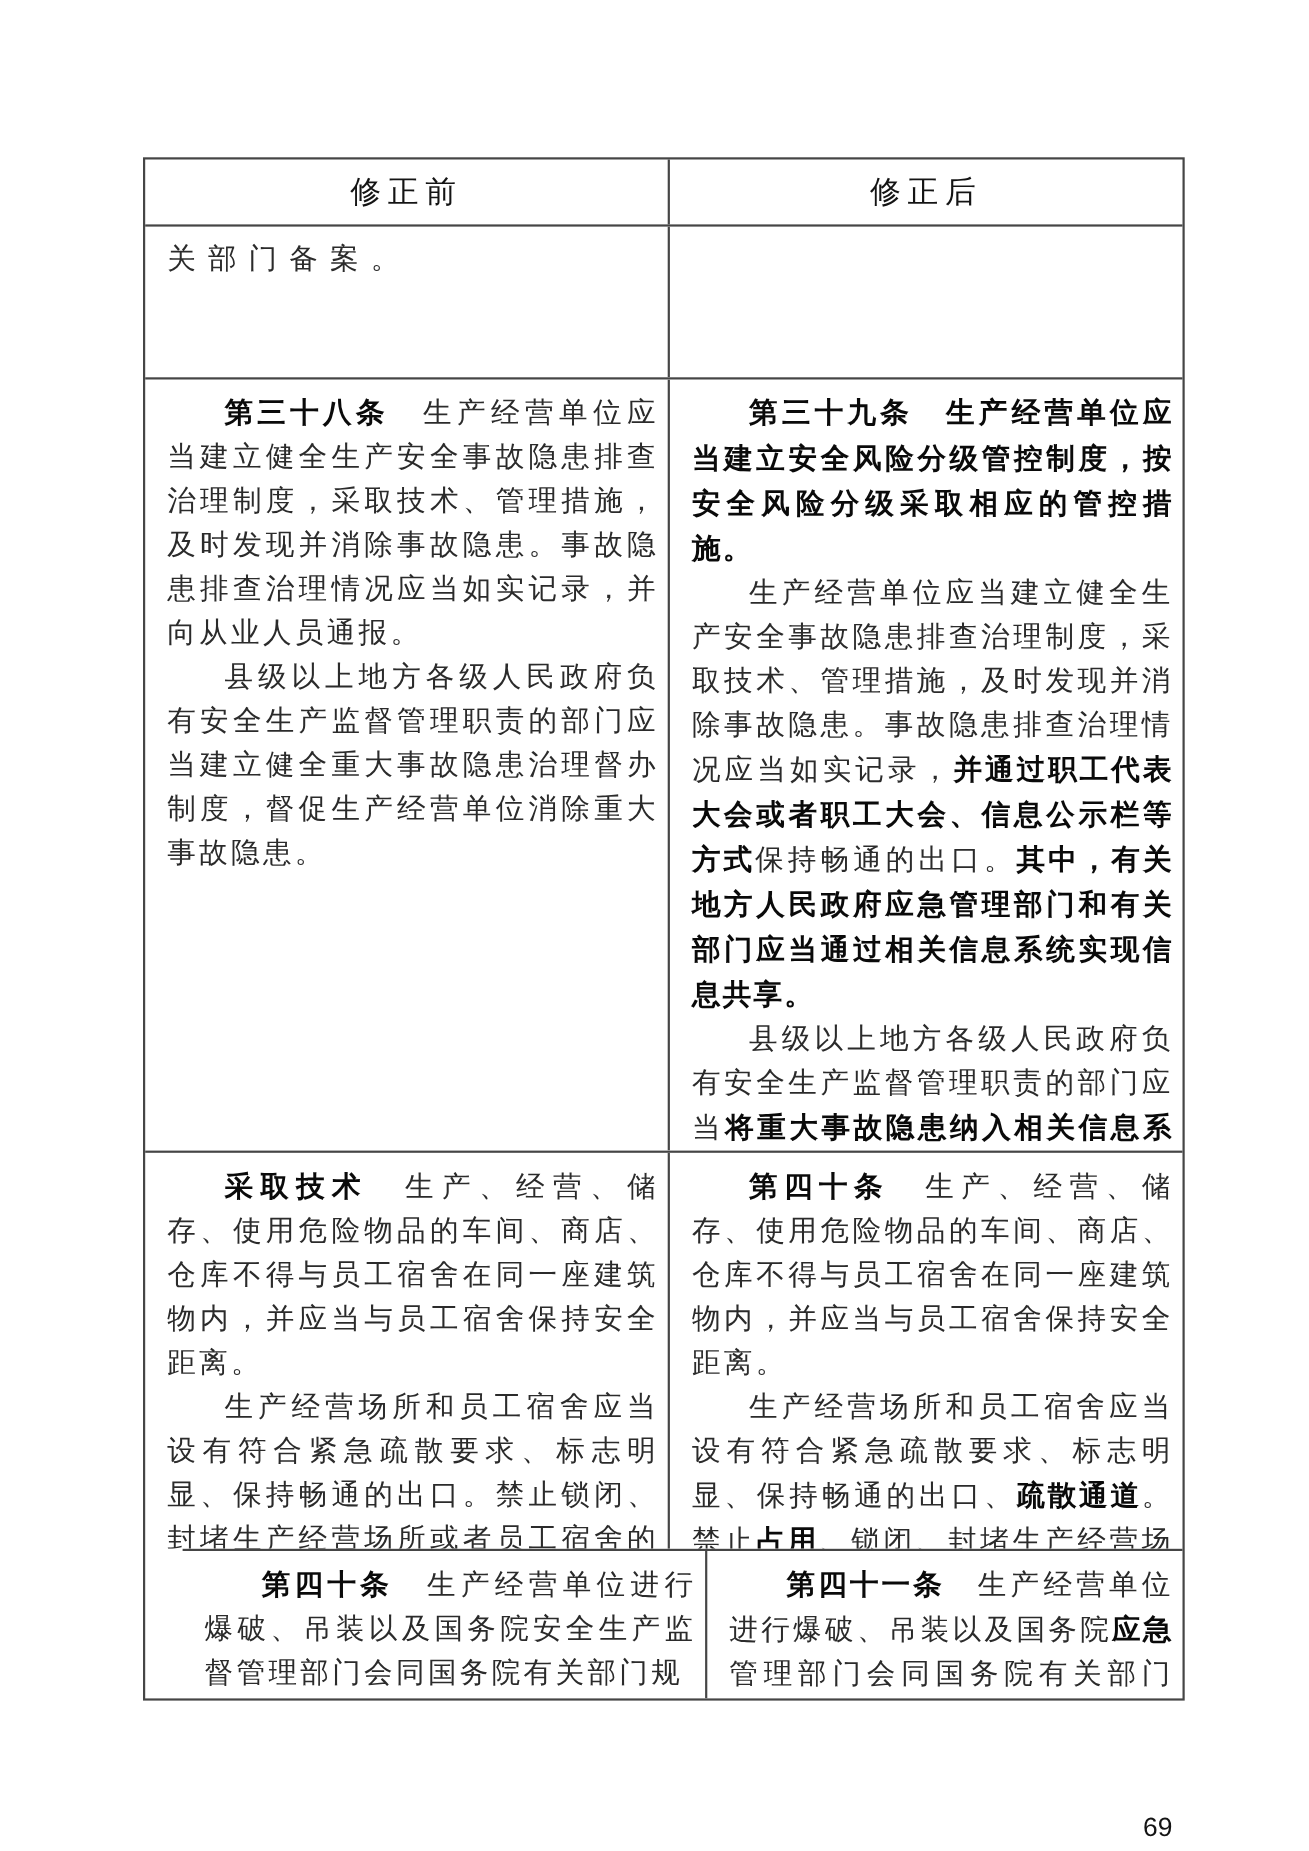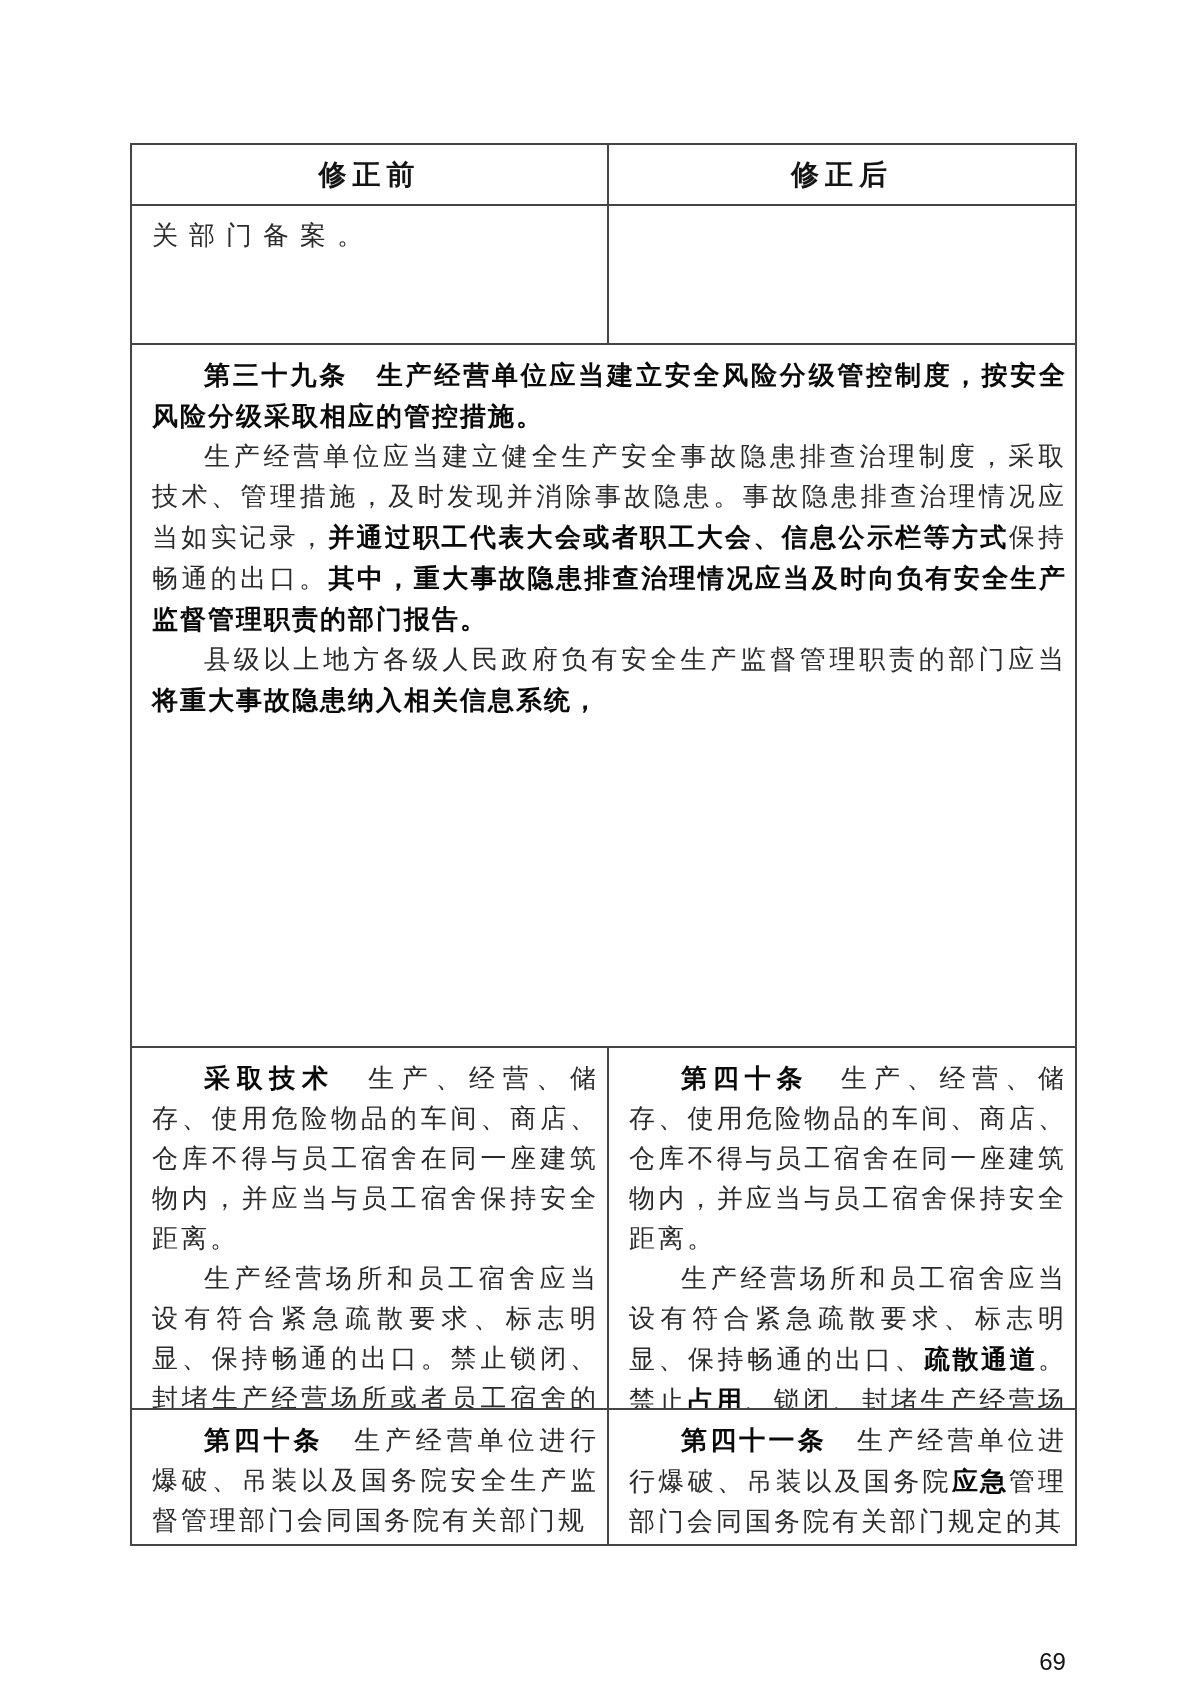--- a/index.html
+++ b/index.html
@@ -14,36 +14,36 @@
   .cmp-table{
     position:absolute;left:130px;top:143px;width:947px;
     border:2px solid #454545;
     box-sizing:border-box;
     background:#fff;
   }
   .thead{display:flex;height:59px;}
   .hcell{
     display:flex;align-items:center;justify-content:center;
     font-family:"Liberation Sans","DejaVu Sans",sans-serif;
-    font-weight:700;font-size:28px;letter-spacing:6px;color:#141414;
+    font-weight:400;font-size:28px;letter-spacing:6px;color:#141414;
     box-sizing:border-box;
   }
   .hcell.before{width:477px;border-right:2px solid #454545;}
   .hcell.after{flex:1;}
   .trow{
     display:flex;
     box-sizing:border-box;
     border-top:2px solid #454545;
     overflow:hidden;
   }
   
   .cmp-table div.trow:nth-of-type(1){height:139px;}
   .cmp-table div.trow:nth-of-type(2){height:703px;}
   .cmp-table div.trow:nth-of-type(3){height:362px;}
-  .cmp-table div.trow:nth-of-type(4){height:136px;}
+  .cmp-table div.trow:nth-of-type(4){height:136px;margin-left:34px;}
   .cell{
     box-sizing:border-box;
     padding:10px 8px 0 20px;
     overflow:hidden;
   }
   .cell.before{width:477px;border-right:2px solid #454545;}
   .cell.after{flex:1;}
   .para{
     margin:0;
     font-size:26px;
@@ -79,23 +79,27 @@
     <header class="thead">
       <div class="hcell before">修正前</div>
       <div class="hcell after">修正后</div>
     </header>
     
     <div class="trow">
         <div class="cell before">
           <p class="para"><span class="run">关部门备案。</span></p>
         </div>
       </div><div class="trow">
+        <div class="cell before">
+          <p class="para indent"><span class="run bold">第三十八条</span><span class="run">　生产经营单位应当建立健全生产安全事故隐患排查治理制度，采取技术、管理措施，及时发现并消除事故隐患。事故隐患排查治理情况应当如实记录，并向从业人员通报。</span></p>
+          <p class="para indent"><span class="run">县级以上地方各级人民政府负有安全生产监督管理职责的部门应当建立健全重大事故隐患治理督办制度，督促生产经营单位消除重大事故隐患。</span></p>
+        </div>
         <div class="cell after">
           <p class="para indent"><span class="run bold">第三十九条　生产经营单位应当建立安全风险分级管控制度，按安全风险分级采取相应的管控措施。</span></p>
-          <p class="para indent"><span class="run">生产经营单位应当建立健全生产安全事故隐患排查治理制度，采取技术、管理措施，及时发现并消除事故隐患。事故隐患排查治理情况应当如实记录，</span><span class="run bold">并通过职工代表大会或者职工大会、信息公示栏等方式</span><span class="run">保持畅通的出口。</span><span class="run bold">其中，重大事故隐患排查治理情况应当及时向负有安全生产监督管理职责的部门报告。</span></p>
+          <p class="para indent"><span class="run">生产经营单位应当建立健全生产安全事故隐患排查治理制度，采取技术、管理措施，及时发现并消除事故隐患。事故隐患排查治理情况应当如实记录，</span><span class="run bold">并通过职工代表大会或者职工大会、信息公示栏等方式</span><span class="run">保持畅通的出口。</span><span class="run bold">其中，有关地方人民政府应急管理部门和有关部门应当通过相关信息系统实现信息共享。</span></p>
           <p class="para indent"><span class="run">县级以上地方各级人民政府负有安全生产监督管理职责的部门应当</span><span class="run bold">将重大事故隐患纳入相关信息系统，</span></p>
         </div>
       </div><div class="trow">
         <div class="cell before">
           <p class="para indent"><span class="run bold">采取技术</span><span class="run">　生产、经营、储存、使用危险物品的车间、商店、仓库不得与员工宿舍在同一座建筑物内，并应当与员工宿舍保持安全距离。</span></p>
           <p class="para indent"><span class="run">生产经营场所和员工宿舍应当设有符合紧急疏散要求、标志明显、保持畅通的出口。禁止锁闭、封堵生产经营场所或者员工宿舍的出口。</span></p>
         </div>
         <div class="cell after">
           <p class="para indent"><span class="run bold">第四十条</span><span class="run">　生产、经营、储存、使用危险物品的车间、商店、仓库不得与员工宿舍在同一座建筑物内，并应当与员工宿舍保持安全距离。</span></p>
           <p class="para indent"><span class="run">生产经营场所和员工宿舍应当设有符合紧急疏散要求、标志明显、保持畅通的出口、</span><span class="run bold">疏散通道</span><span class="run">。禁止</span><span class="run bold">占用</span><span class="run">、锁闭、封堵生产经营场所或者员工宿舍的出口、</span></p>

